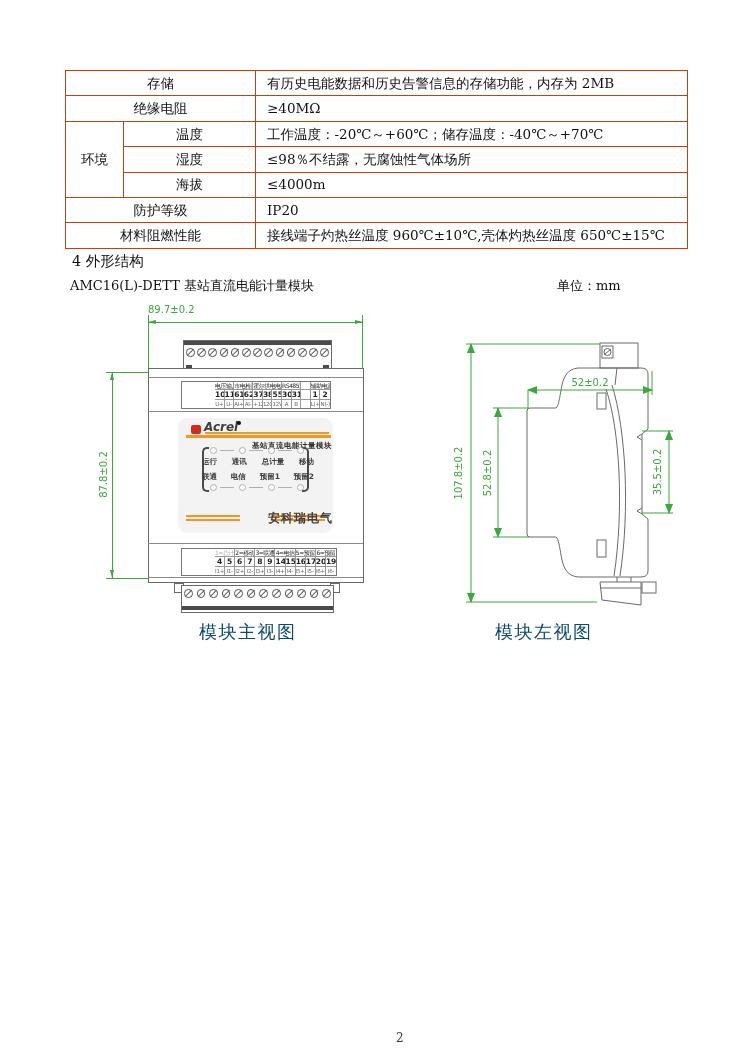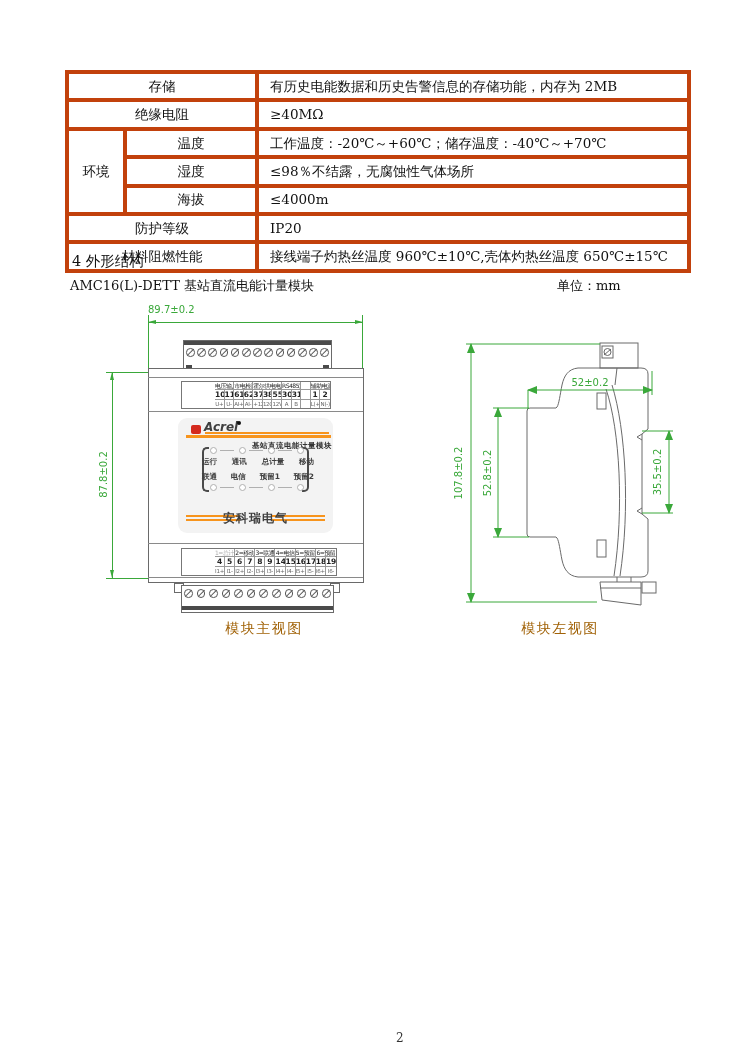--- a/index.html
+++ b/index.html
@@ -2,29 +2,29 @@
 <html><head>
 <meta charset="utf-8">
 <style>
   html,body{margin:0;padding:0;background:#fff;}
   .page{position:relative;width:750px;height:1060px;background:#fff;overflow:hidden;
         font-family:"DejaVu Serif","Liberation Serif",serif;color:#1c1c1c;}
 
   
   table.spec{position:absolute;left:65px;top:70px;width:622px;border-collapse:collapse;
              table-layout:fixed;font-size:13.5px;color:#111;}
-  .spec td{border:4px solid #c2410c;height:24.4px;padding:0;line-height:1.1;margin-top:20px;}
+  .spec td{border:1px solid #c2410c;height:24.4px;padding:0;line-height:1.1;margin-top:20px;}
   .spec .lbl{text-align:center;}
   .spec .val{padding-left:11px;text-align:left;}
 
   
   .heading{position:absolute;left:72px;top:252px;font-size:14.5px;color:#111;}
   .subtitle{position:absolute;left:70px;top:277px;font-size:13px;color:#111;}
   .unitlbl{position:absolute;left:557px;top:277px;font-size:13px;color:#111;}
-  .caption{position:absolute;font-size:14px;letter-spacing:1.5px;color:#a16207;text-align:center;width:130px;}
+  .caption{position:absolute;font-size:18px;letter-spacing:1.5px;color:#0c4a6e;text-align:left;width:130px;}
   .pagenum{position:absolute;left:396px;top:1031px;font-size:12px;color:#333;}
 
   
   .dim-text{position:absolute;color:#3aa83a;font-family:"DejaVu Sans","Liberation Sans",sans-serif;
             font-size:10px;white-space:nowrap;}
   .dline{position:absolute;background:#3aa83a;}
   .dtri{position:absolute;width:0;height:0;}
   .tri-l{border-top:2.5px solid transparent;border-bottom:2.5px solid transparent;border-right:8px solid #3aa83a;}
   .tri-r{border-top:2.5px solid transparent;border-bottom:2.5px solid transparent;border-left:8px solid #3aa83a;}
   .tri-u{border-left:2.5px solid transparent;border-right:2.5px solid transparent;border-bottom:8px solid #3aa83a;}
@@ -65,21 +65,21 @@
   .panel .logo-dot{position:absolute;left:59px;top:3px;width:4px;height:4px;background:#111;border-radius:50%;}
   .oline{position:absolute;background:#f7941d;}
   .panel .title{position:absolute;right:1px;top:23px;font-size:7.5px;font-weight:bold;color:#333;letter-spacing:0.5px;}
   .bracket{position:absolute;top:29px;width:7px;height:45px;border:2px solid #4a4a4a;box-sizing:border-box;}
   .bracket.bl{left:24px;border-right:none;border-radius:5px 0 0 5px;}
   .bracket.br{left:124px;border-left:none;border-radius:0 5px 5px 0;}
   .led{position:absolute;width:7px;height:7px;border:1px solid #b0b0b0;border-radius:50%;background:#fff;box-sizing:border-box;}
   .leddash{position:absolute;height:1px;width:14px;background:#b0b0b0;}
   .ledrow{position:absolute;left:24px;width:112px;display:flex;justify-content:space-between;
           font-size:7.5px;font-weight:bold;color:#3f3f3f;}
-  .panel .footer{position:absolute;left:0;top:92px;width:155px;text-align:center;font-size:12px;
+  .panel .footer{position:absolute;left:0;top:92px;width:155px;text-align:right;font-size:12px;
                  font-weight:bold;color:#3f3f3f;letter-spacing:1px;}
 
   .sideview{position:absolute;left:445px;top:325px;}
 </style>
 </head>
 <body>
 
 <div class="page">
 
   <table class="spec">
@@ -267,21 +267,21 @@
           <span>4</span>
           <span>5</span>
           <span>6</span>
           <span>7</span>
           <span>8</span>
           <span>9</span>
           <span>14</span>
           <span>15</span>
           <span>16</span>
           <span>17</span>
-          <span>18</span>
+          <span>20</span>
           <span>19</span>
         </div>
       <div class="tt-row tt-code last">
           <span>I1+</span>
           <span>I1-</span>
           <span>I2+</span>
           <span>I2-</span>
           <span>I3+</span>
           <span>I3-</span>
           <span>I4+</span>

